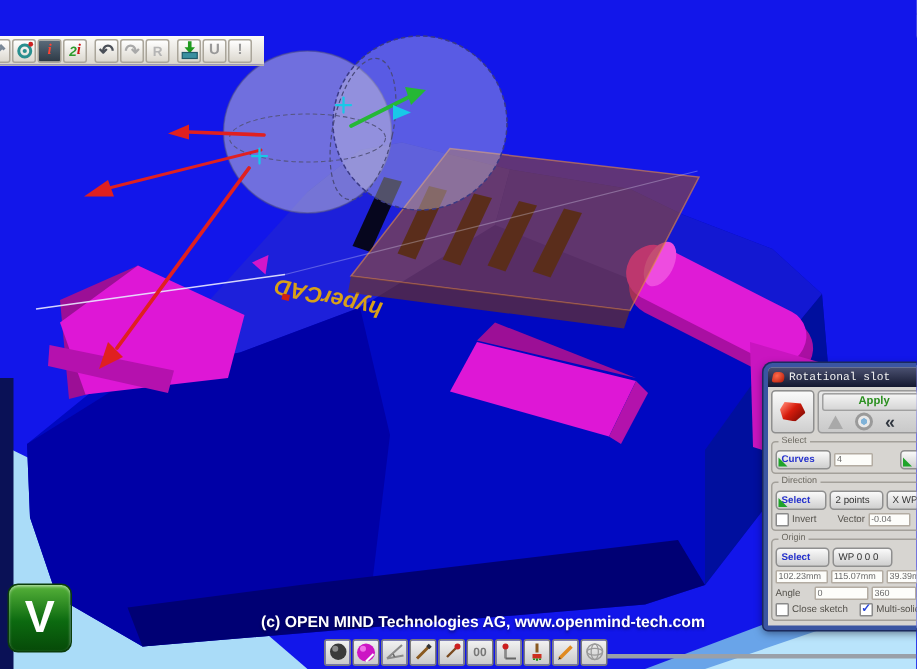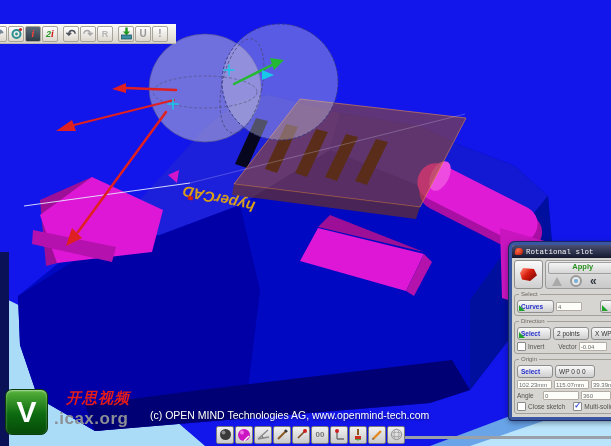--- a/index.html
+++ b/index.html
@@ -27,22 +27,22 @@
   .glyph-i{color:#cc1515;font-style:italic;font-family:"Liberation Serif",serif;}
   .i-dark{background:linear-gradient(#5a6a7a,#2e3a46);}
   .i-dark .glyph-i{color:#ff4433;}
   .g2{color:#2a9a2a;font-size:9px;font-style:italic;}
   .undo{color:#4a4f58;font-size:12px;}
   .redo{color:#a9a9a9;font-size:12px;}
   .rr{color:#b5b5b5;font-size:9px;}
   
   .scene{position:absolute;left:0;top:0;width:611px;height:446px;z-index:1;}
   
-  .copyright{position:absolute;left:150px;top:409px;width:320px;text-align:left;
-    z-index:4;font-size:10.5px;font-weight:normal;color:#ffffff;
+  .copyright{position:absolute;left:150px;top:409px;width:320px;text-align:right;
+    z-index:4;font-size:10.5px;font-weight:bold;color:#ffffff;
     text-shadow:0 1px 2px rgba(0,0,40,.6);}
   
   .watermark{position:absolute;left:5px;top:389px;z-index:6;display:flex;align-items:flex-start;}
   .wm-logo{width:41px;height:44px;border-radius:7px;
     background:linear-gradient(#57b33a,#0c6a10 55%,#064a08);
     border:1px solid #0a3d0a;box-shadow:inset 0 1px 2px rgba(255,255,255,.55);
     color:#fff;font-size:30px;font-weight:bold;display:flex;align-items:center;
     justify-content:center;line-height:1;}
   .wm-text{margin-left:6px;}
   .wm-cn{color:#e21b1b;font-size:15px;font-weight:bold;font-style:italic;
@@ -253,24 +253,20 @@
   </div>
   <div class="tbtn">
     <span>!</span>
   </div>
 </div>
 
 <div class="copyright">(c) OPEN MIND Technologies AG, www.openmind-tech.com</div>
 
 <div class="watermark">
   <div class="wm-logo">V</div>
-  <div class="wm-text">
-    <div class="wm-cn">开思视频</div>
-    <div class="wm-en">.icax.org</div>
-  </div>
 </div>
 
 <div class="btoolbar">
   <div class="bbtn">
     <svg width="13" height="13">
         <circle cx="6.5" cy="6.5" r="5.5" fill="#3a3a3a"></circle>
         <circle cx="4.5" cy="4.5" r="2" fill="#8a8a8a"></circle>
       </svg>
   </div>
   <div class="bbtn">

